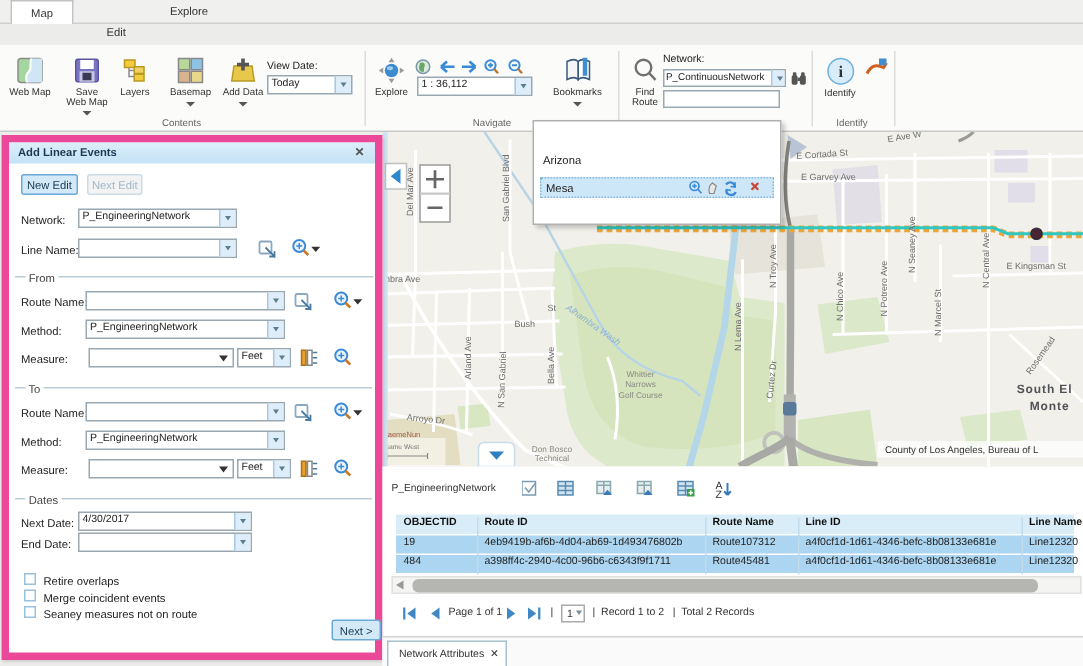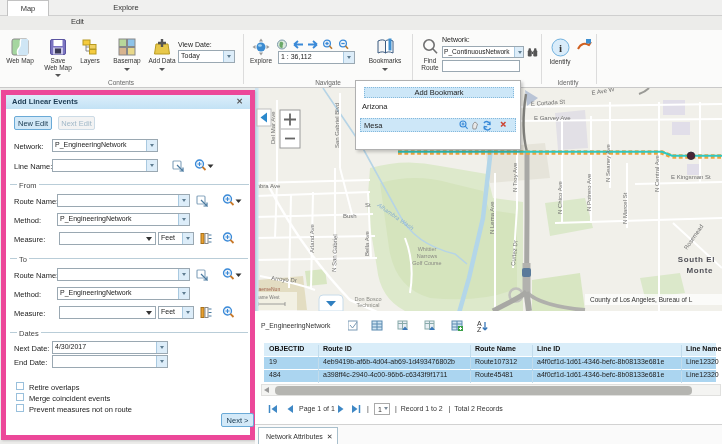--- a/index.html
+++ b/index.html
@@ -473,26 +473,25 @@
     <div class="combo" style="left:46px;top:260px;width:116px;height:13px">
         <div class="val"></div>
         <div class="btn"></div>
       </div>
 
     <div class="pcheck" style="left:10px;top:287px"></div>
     <div class="plabel" style="left:23px;top:288px">Retire overlaps</div>
     <div class="pcheck" style="left:10px;top:298px"></div>
     <div class="plabel" style="left:23px;top:299px">Merge coincident events</div>
     <div class="pcheck" style="left:10px;top:309px"></div>
-    <div class="plabel" style="left:23px;top:310px">Prevent measures not on route</div>
+    <div class="plabel" style="left:23px;top:310px">Seaney measures not on route</div>
 
     <div class="pbtn" style="left:215px;top:318px;width:33px;height:14px;line-height:13px">Next &gt;</div>
   </div>
   <div class="abs" id="bkpop">
-    <div class="abs" style="left:8px;top:6px;width:150px;height:11px;background:#cde7f8;border:1px dotted #85b9dc;font-size:7.5px;color:#222;text-align:center;line-height:10px">Add Bookmark</div>
     <div class="abs" style="left:6px;top:21px;font-size:7.5px;color:#222">Arizona</div>
     <div class="abs" style="left:4px;top:37px;width:156px;height:14px;background:#cde7f8;border:1px dotted #85b9dc;font-size:7.5px;color:#222;line-height:13px;padding-left:3px">Mesa</div>
     <svg class="abs" style="left:103px;top:39px" width="50" height="11" viewBox="0 0 50 11">
       <g stroke="#3a8ad8" fill="none" stroke-width="1.1">
           <circle cx="4" cy="4" r="3"></circle>
           <path d="M6.2 6.2 L8.6 8.8"></path>
           <path d="M2.5 4 L5.5 4 M4 2.5 L4 5.5"></path>
         </g>
       <g stroke="#888" fill="#e8e8e8" stroke-width="0.8">
           <path d="M14 9 C13 6 14 3 16 2 L18.5 4 L17 9 Z"></path>

